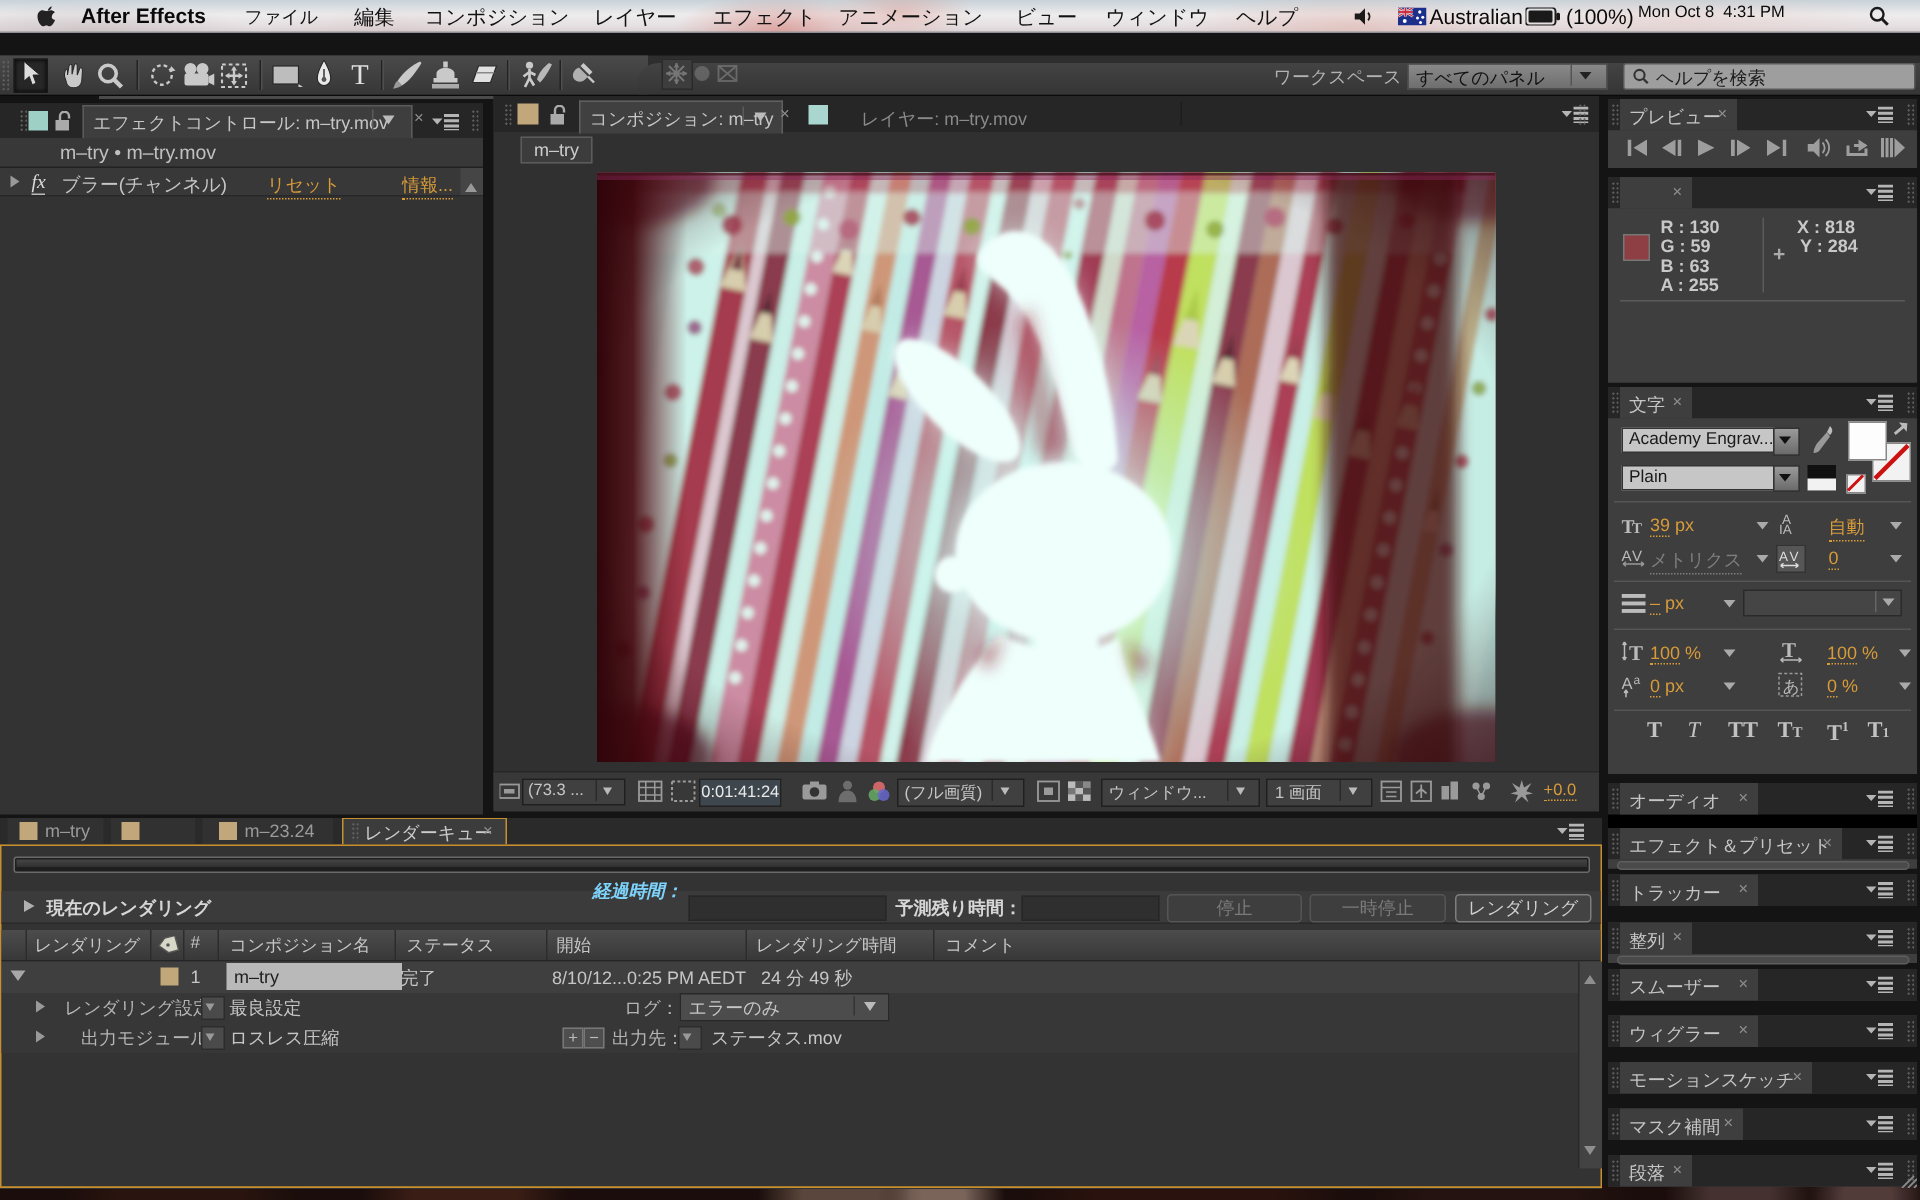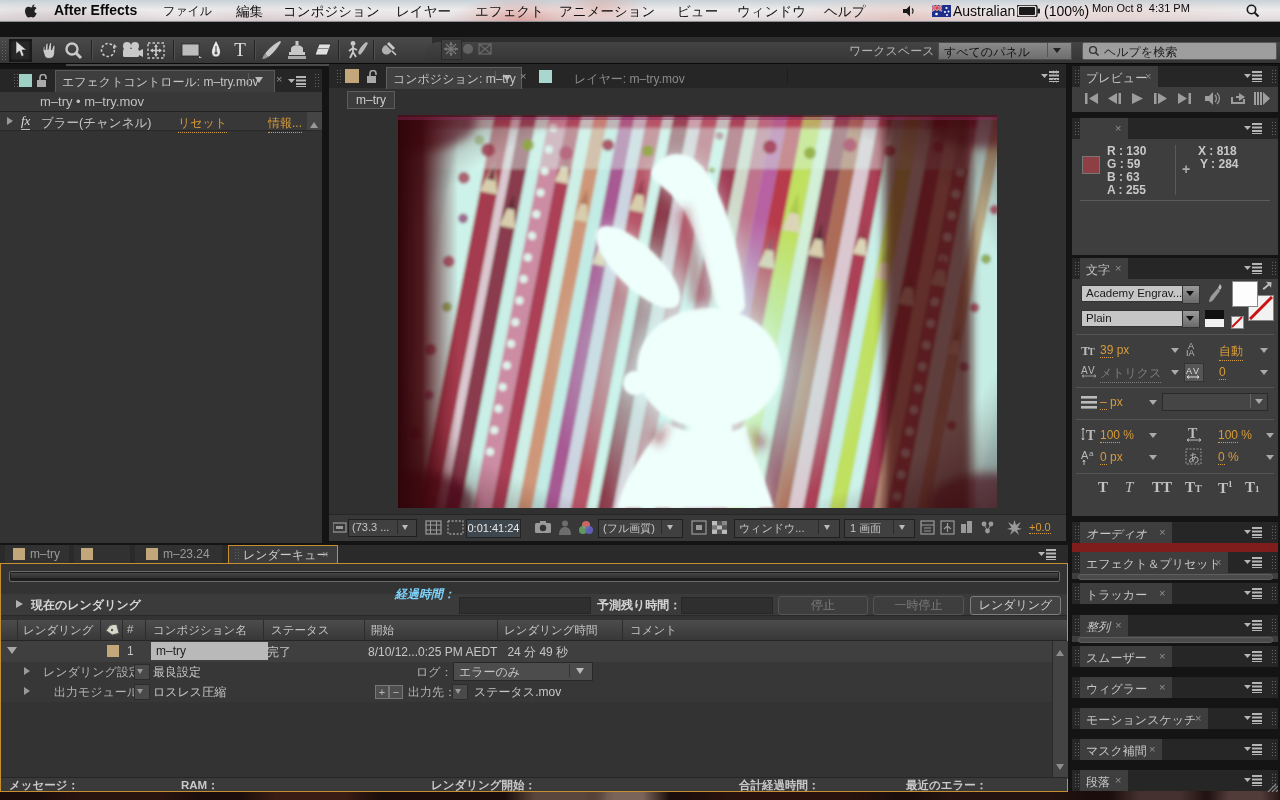--- a/index.html
+++ b/index.html
@@ -733,21 +733,21 @@
 <div class="abs" style="left:4px;top:194px;width:198px;height:1px;background:#555;"></div>
 
 <div class="abs" style="left:26px;top:200px;font-family:'Liberation Serif',serif;font-size:15px;font-weight:bold;color:#c2c2c2;">T</div>
 <div class="abs" style="left:53px;top:200px;font-family:'Liberation Serif',serif;font-size:15px;font-style:italic;color:#c2c2c2;">T</div>
 <div class="abs" style="left:80px;top:200px;font-family:'Liberation Serif',serif;font-size:15px;font-weight:bold;color:#c2c2c2;">TT</div>
 <div class="abs" style="left:113px;top:200px;font-family:'Liberation Serif',serif;font-size:15px;font-weight:bold;color:#c2c2c2;">T<span style="font-size:10px">T</span></div>
 <div class="abs" style="left:146px;top:200px;font-family:'Liberation Serif',serif;font-size:15px;font-weight:bold;color:#c2c2c2;">T<span style="font-size:9px;vertical-align:6px">1</span></div>
 <div class="abs" style="left:173px;top:200px;font-family:'Liberation Serif',serif;font-size:15px;font-weight:bold;color:#c2c2c2;">T<span style="font-size:9px">1</span></div>
 </div>
       </div>
-<div class="abs" style="left:1072px;top:522px;width:206px;height:37px;background:#7f1d1d;font-style:italic;">
+<div class="abs" style="left:1072px;top:522px;width:206px;height:37px;background:#000000;">
         <div class="abs" style="left:0;top:0;width:206px;height:21px;background:#262626;"></div>
         <div class="abs dots" style="left:2px;top:3px;height:15px;"></div>
         <div class="abs" style="left:8px;top:0;width:92px;height:21px;background:#3e3e3e;"></div>
         <div class="abs tabtxt" style="left:14px;top:4px;">オーディオ</div>
         <div class="abs x" style="left:87px;top:4px;">×</div>
         <svg class="abs" style="left:172px;top:5px" width="18" height="11">
           <path d="M0 3 L7 3 L3.5 7 Z" fill="#b5b5b5"></path>
           <rect x="8" y="0" width="10" height="2" fill="#b5b5b5"></rect>
           <rect x="8" y="3.5" width="10" height="2" fill="#b5b5b5"></rect>
           <rect x="8" y="7" width="10" height="2" fill="#b5b5b5"></rect>
@@ -781,21 +781,21 @@
         <div class="abs x" style="left:87px;top:4px;">×</div>
         <svg class="abs" style="left:172px;top:5px" width="18" height="11">
           <path d="M0 3 L7 3 L3.5 7 Z" fill="#b5b5b5"></path>
           <rect x="8" y="0" width="10" height="2" fill="#b5b5b5"></rect>
           <rect x="8" y="3.5" width="10" height="2" fill="#b5b5b5"></rect>
           <rect x="8" y="7" width="10" height="2" fill="#b5b5b5"></rect>
           <rect x="8" y="10" width="10" height="1" fill="#b5b5b5"></rect>
         </svg>
         <div class="abs dots" style="left:199px;top:3px;height:15px;"></div>
       </div>
-<div class="abs" style="left:1072px;top:615px;width:206px;height:27px;background:#404040;font-style:italic;">
+<div class="abs" style="left:1072px;top:615px;width:206px;height:27px;background:#404040;">
         <div class="abs" style="left:0;top:0;width:206px;height:21px;background:#262626;"></div>
         <div class="abs dots" style="left:2px;top:3px;height:15px;"></div>
         <div class="abs" style="left:8px;top:0;width:48px;height:21px;background:#3e3e3e;"></div>
         <div class="abs tabtxt" style="left:14px;top:4px;">整列</div>
         <div class="abs x" style="left:43px;top:4px;">×</div>
         <svg class="abs" style="left:172px;top:5px" width="18" height="11">
           <path d="M0 3 L7 3 L3.5 7 Z" fill="#b5b5b5"></path>
           <rect x="8" y="0" width="10" height="2" fill="#b5b5b5"></rect>
           <rect x="8" y="3.5" width="10" height="2" fill="#b5b5b5"></rect>
           <rect x="8" y="7" width="10" height="2" fill="#b5b5b5"></rect>
@@ -969,26 +969,19 @@
   <div class="abs" style="left:374px;top:3px;width:12px;height:12px;background:#4e4e4e;border:1px solid #777;color:#bbb;font-size:11px;text-align:center;line-height:12px;">+</div>
   <div class="abs" style="left:388px;top:3px;width:12px;height:12px;background:#4e4e4e;border:1px solid #777;color:#bbb;font-size:11px;text-align:center;line-height:12px;">−</div>
   <div class="abs" style="left:407px;top:2px;color:#b4b4b4;">出力先：</div>
   <div class="abs" style="left:451px;top:2px;width:14px;height:14px;background:#4a4a4a;border:1px solid #2c2c2c;"></div>
   <div class="abs" style="left:454px;top:7px;width:0;height:0;border:3.5px solid transparent;border-top:5px solid #999;"></div>
   <div class="abs" style="left:473px;top:2px;">ステータス.mov</div>
 </div>
 <div class="abs" style="left:1051px;top:77px;width:15px;height:138px;background:#434343;border-left:1px solid #2a2a2a;"></div>
 <div class="abs" style="left:1055px;top:82px;width:0;height:0;border:4px solid transparent;border-bottom:6px solid #8e8e8e;"></div>
 <div class="abs" style="left:1055px;top:200px;width:0;height:0;border:4px solid transparent;border-top:6px solid #8e8e8e;"></div>
-<div class="abs" style="left:0;top:213px;width:1066px;height:13px;background:#3a3a3a;border-top:1px solid #262626;font-size:11.5px;font-weight:bold;color:#c9c9c9;">
-  <div class="abs" style="left:8px;top:0px;">メッセージ：</div>
-  <div class="abs" style="left:180px;top:0px;">RAM：</div>
-  <div class="abs" style="left:430px;top:0px;">レンダリング開始：</div>
-  <div class="abs" style="left:738px;top:0px;">合計経過時間：</div>
-  <div class="abs" style="left:905px;top:0px;">最近のエラー：</div>
-</div>
 <div class="abs" style="left:0;top:227px;width:1066px;height:1px;background:#c78f2e;"></div>
 </div>
 
 <svg class="abs" style="left:1266px;top:784px" width="12" height="8">
       <path d="M2 8 L10 0 M6 8 L12 2 M10 8 L12 6" stroke="#8a8a8a" stroke-width="1.2"></path>
     </svg>
 </div>
 
 </body></html>

